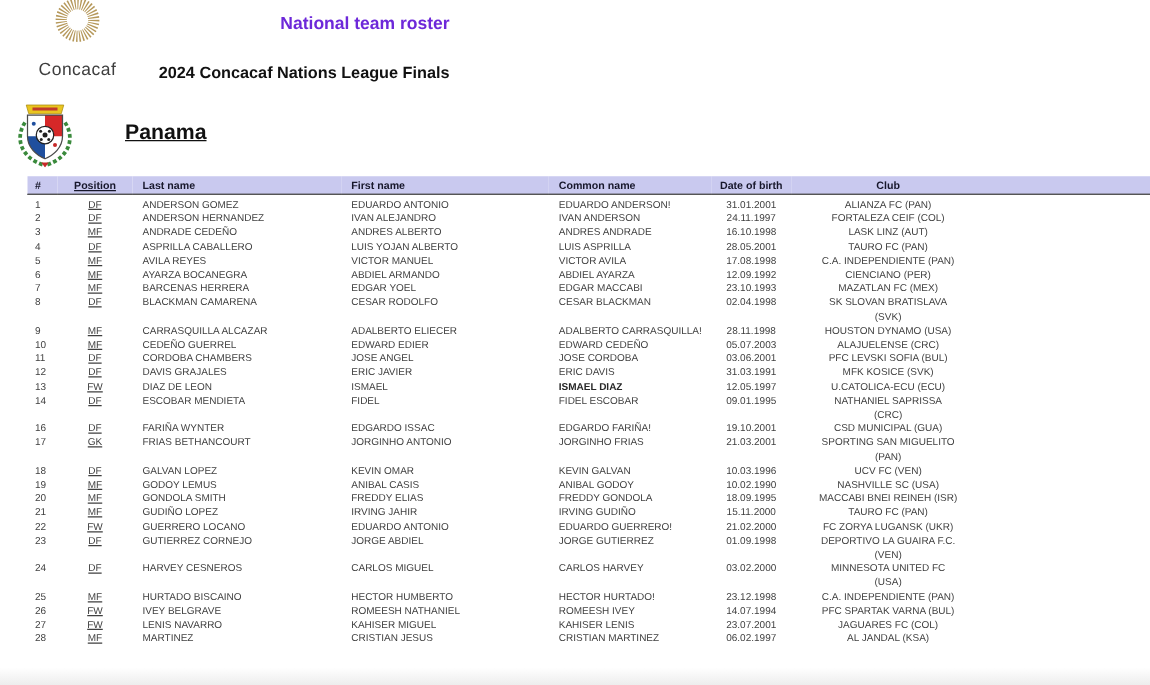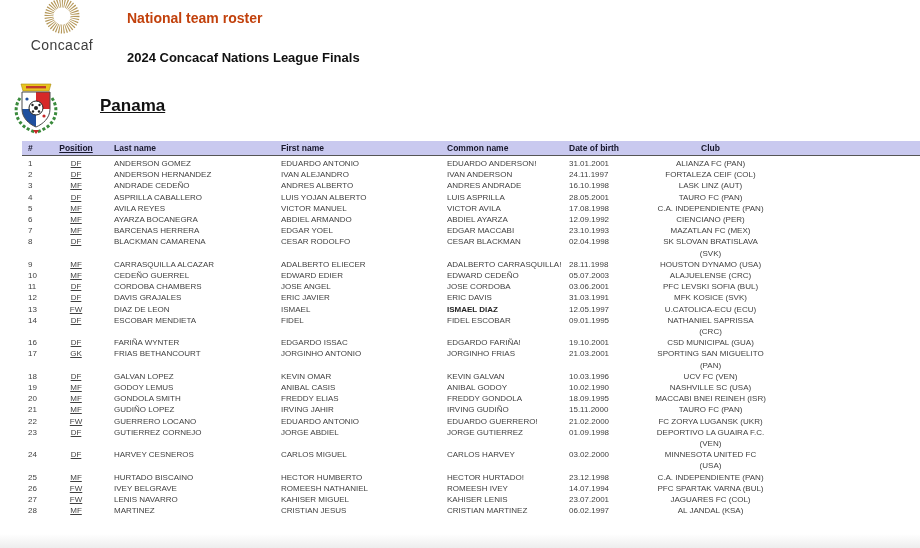--- a/index.html
+++ b/index.html
@@ -3,23 +3,23 @@
 <meta charset="utf-8">
 <style>
   html,body{margin:0;padding:0;background:#fff;}
   .page{
     position:relative;width:920px;height:548px;overflow:hidden;background:#fff;
     font-family:"Liberation Sans","DejaVu Sans",sans-serif;color:#3f3f3f;
   }
   
   .org-block{position:absolute;left:24px;top:0;width:76px;text-align:center;}
   .org-mark{display:block;margin:0 auto;}
-  .org-word{font-size:14px;color:#3e3e3e;letter-spacing:.4px;margin-top:1px;}
+  .org-word{font-size:14px;color:#3e3e3e;letter-spacing:.4px;margin-top:11px;}
   .doc-titles{position:absolute;left:127px;top:10px;}
-  .doc-title{font-size:14px;font-weight:bold;color:#c2410c;}
+  .doc-title{font-size:14px;font-weight:bold;color:#6d28d9;text-align:right;}
   .doc-subtitle{font-size:13px;font-weight:bold;color:#111;margin-top:24px;}
   .crest{position:absolute;left:10px;top:82px;}
   .team-name{position:absolute;left:100px;top:96px;font-size:17px;font-weight:bold;
     color:#111;text-decoration:underline;}
   
   table.roster{
     position:absolute;left:22px;top:141px;width:898px;
     border-collapse:collapse;table-layout:fixed;
   }
   table.roster thead th{
@@ -27,21 +27,21 @@
     height:14px;padding:0;border-bottom:1px solid #555;
   }
   table.roster td{
     font-size:8px;line-height:11.2px;padding:0;vertical-align:top;color:#3f3f3f;
     overflow:hidden;white-space:nowrap;
   }
   tbody tr:first-child td{padding-top:2px;}
   .c0{text-align:left;padding-left:6px !important;}
   .c1{text-align:center;text-decoration:underline;}
   .c2,.c3,.c4{text-align:left;padding-left:8px !important;}
-  .c5{text-align:left;margin-top:36px;}
+  .c5{text-align:center;margin-top:36px;}
   .c6{text-align:center;white-space:pre-line !important;}
   .c7{}
   td b{color:#262626;}
   .page-bottom-fade{position:absolute;left:0;bottom:0;width:920px;height:14px;
     background:linear-gradient(#ffffff,#ededed);}
 </style>
 </head>
 <body>
 
 <div class="page">

